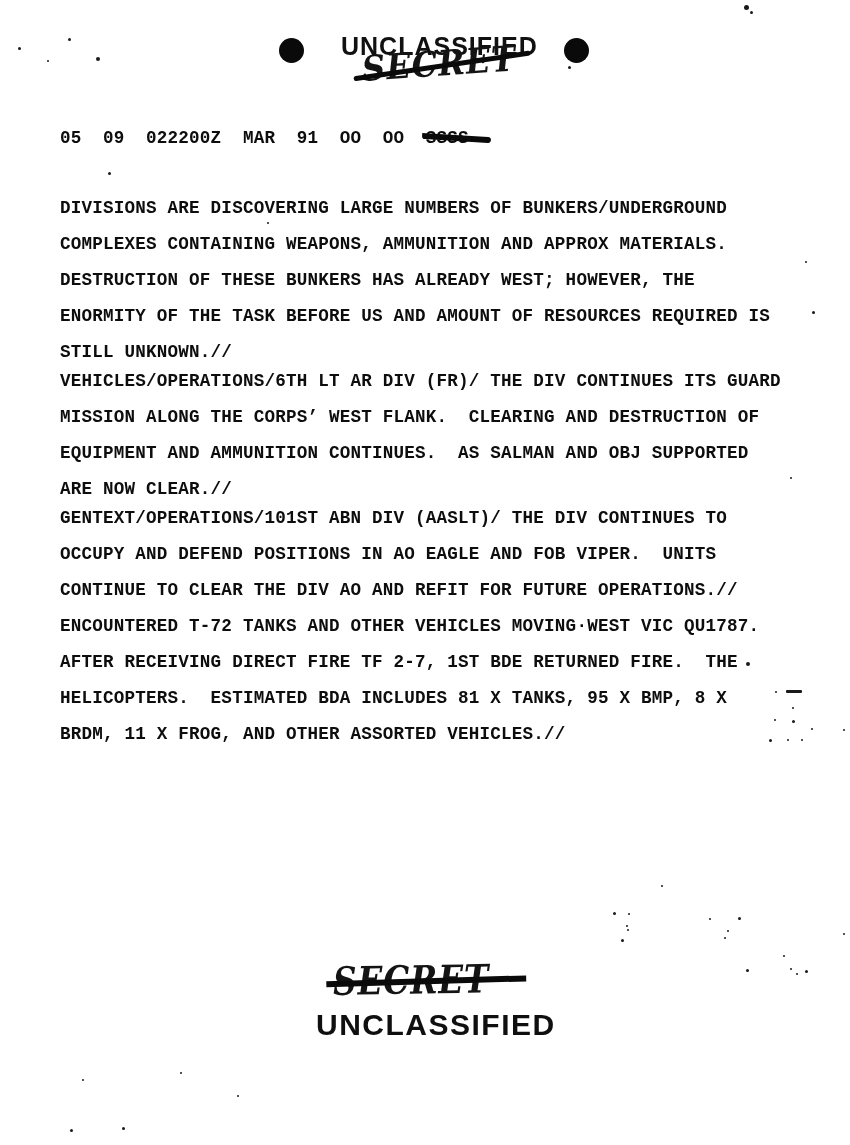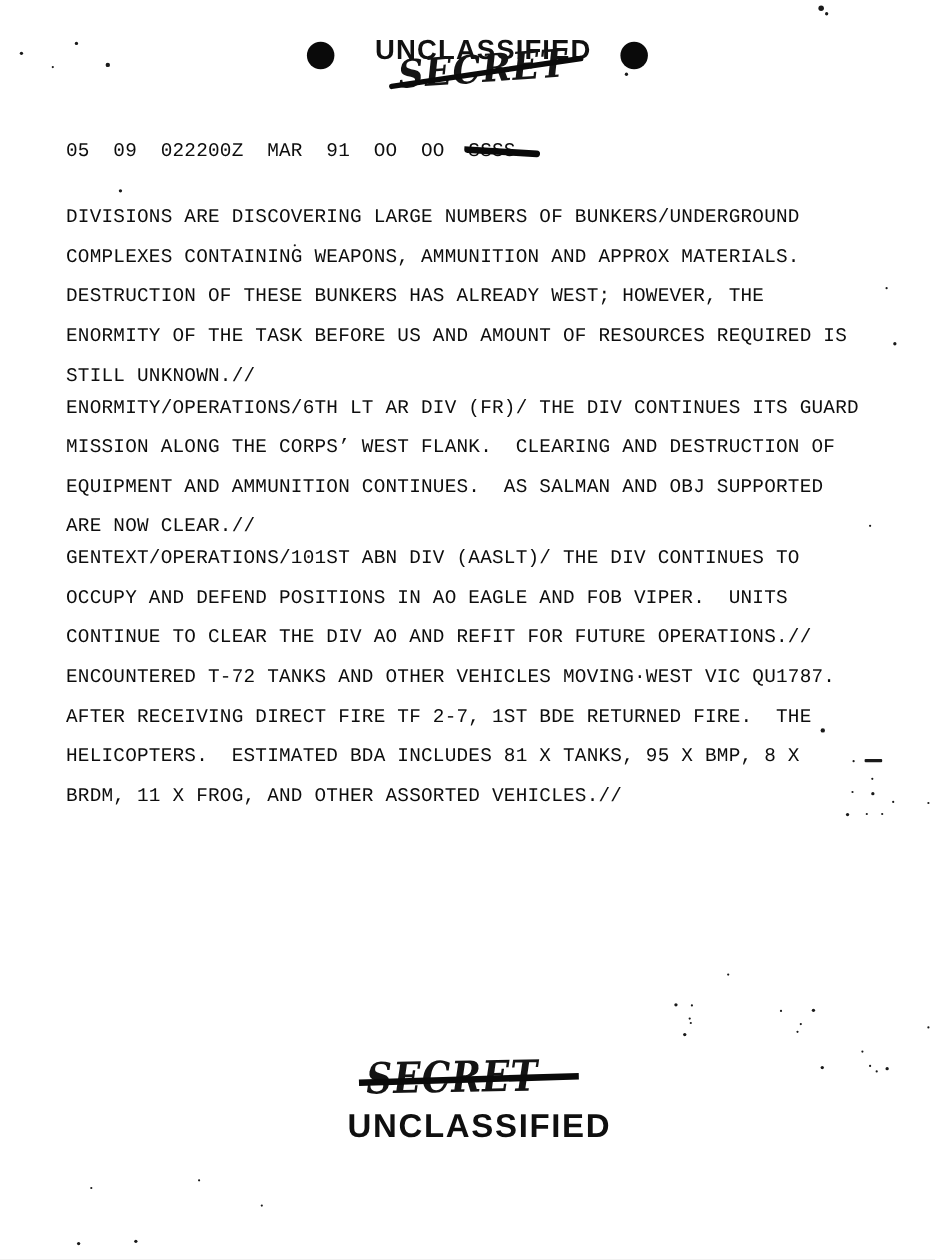--- a/index.html
+++ b/index.html
@@ -39,36 +39,36 @@
   .secret-top::after{
     content:"";position:absolute;
     left:-10px;width:calc(100% + 26px);height:5px;top:52%;
     background:#0a0a0a;border-radius:3px;
     transform:rotate(-4deg);
   }
   
   .hdr-line{
     position:absolute;left:60px;top:120px;
     height:36px;line-height:36px;
-    font-size:17.6px;font-weight:normal;white-space:pre;
+    font-size:17.6px;font-weight:bold;white-space:pre;
     letter-spacing:0.2px;
   }
   .struck-code{
     position:relative;display:inline-block;
   }
   .struck-code::after{
     content:"";position:absolute;
     left:-4px;width:calc(100% + 26px);height:6px;top:42%;
     background:#0a0a0a;border-radius:0 4px 4px 4px;
     transform:rotate(3.5deg);
   }
   
   .body-text{
-    position:absolute;left:60px;top:180px;width:760px;
-    font-size:17.6px;font-weight:normal;
+    position:absolute;left:60px;top:190px;width:760px;
+    font-size:17.6px;font-weight:bold;
     letter-spacing:0.2px;
   }
   .body-text .line{
     height:36px;line-height:36px;white-space:pre;
   }
   .body-text .line.para-start{margin-top:-7px;}
   
   .secret-bottom{
     left:333px;top:958px;
     font-size:39px;letter-spacing:1px;
@@ -101,21 +101,21 @@
   <div class="secret-stamp secret-top">SECRET</div>
 
   <div class="hdr-line"><span>05  09  022200Z  MAR  91  OO  OO  </span><span class="struck-code">SSSS</span></div>
 
   <div class="body-text">
     <div class="line">DIVISIONS ARE DISCOVERING LARGE NUMBERS OF BUNKERS/UNDERGROUND</div>
     <div class="line">COMPLEXES CONTAINING WEAPONS, AMMUNITION AND APPROX MATERIALS.</div>
     <div class="line">DESTRUCTION OF THESE BUNKERS HAS ALREADY WEST; HOWEVER, THE</div>
     <div class="line">ENORMITY OF THE TASK BEFORE US AND AMOUNT OF RESOURCES REQUIRED IS</div>
     <div class="line">STILL UNKNOWN.//</div>
-    <div class="line para-start">ENORMITY/OPERATIONS/6TH LT AR DIV (FR)/ THE DIV CONTINUES ITS GUARD</div>
+    <div class="line para-start">VEHICLES/OPERATIONS/6TH LT AR DIV (FR)/ THE DIV CONTINUES ITS GUARD</div>
     <div class="line">MISSION ALONG THE CORPS’ WEST FLANK.  CLEARING AND DESTRUCTION OF</div>
     <div class="line">EQUIPMENT AND AMMUNITION CONTINUES.  AS SALMAN AND OBJ SUPPORTED</div>
     <div class="line">ARE NOW CLEAR.//</div>
     <div class="line para-start">GENTEXT/OPERATIONS/101ST ABN DIV (AASLT)/ THE DIV CONTINUES TO</div>
     <div class="line">OCCUPY AND DEFEND POSITIONS IN AO EAGLE AND FOB VIPER.  UNITS</div>
     <div class="line">CONTINUE TO CLEAR THE DIV AO AND REFIT FOR FUTURE OPERATIONS.//</div>
     <div class="line">ENCOUNTERED T-72 TANKS AND OTHER VEHICLES MOVING·WEST VIC QU1787.</div>
     <div class="line">AFTER RECEIVING DIRECT FIRE TF 2-7, 1ST BDE RETURNED FIRE.  THE</div>
     <div class="line">HELICOPTERS.  ESTIMATED BDA INCLUDES 81 X TANKS, 95 X BMP, 8 X</div>
     <div class="line">BRDM, 11 X FROG, AND OTHER ASSORTED VEHICLES.//</div>

